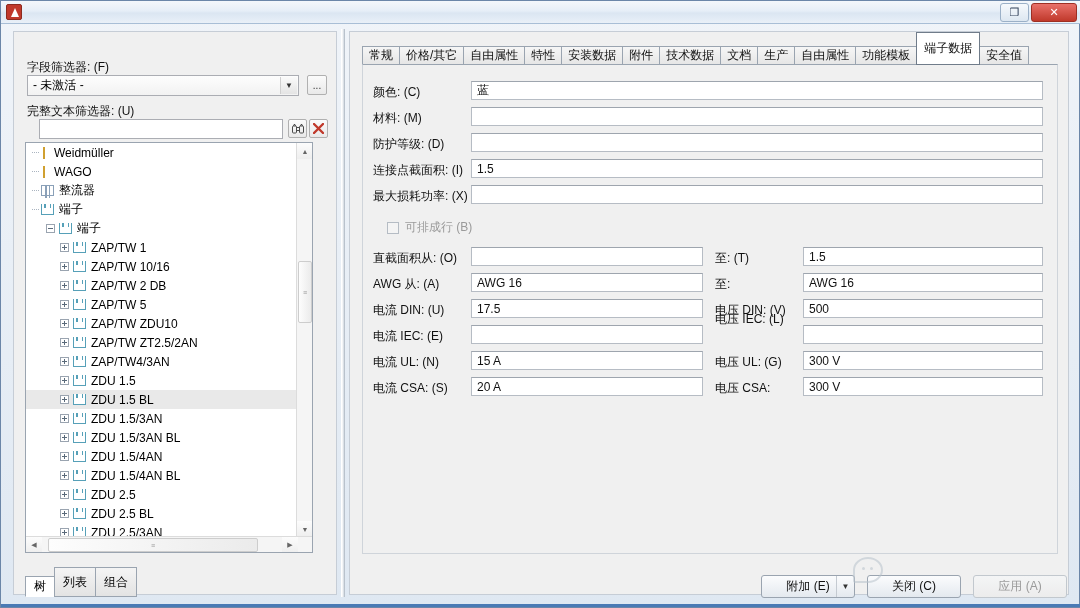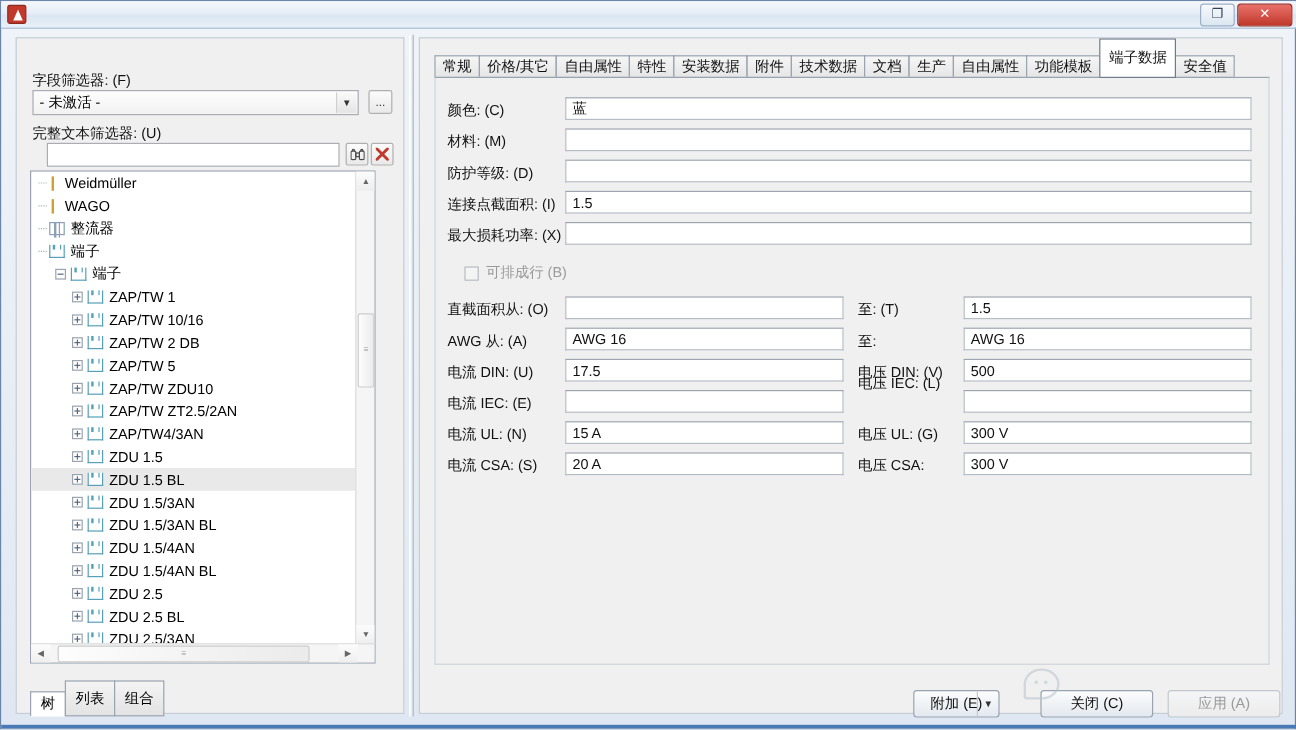--- a/index.html
+++ b/index.html
@@ -697,21 +697,21 @@
           </div>
           <div class="flabel" style="left: 352px; top: 315px;">电压 CSA:</div>
           <div class="finput" style="left: 440px; top: 312px; width: 240px;">
             <span>300 V</span>
           </div>
         </div>
     </div>
   </div>
 
   <div class="btnbar">
-    <div class="btn" style="left:760px; top:6px; width:72px;">
+    <div class="btn" style="left:760px; top:6px; width:94px;">
       <span>附加 (E)</span>
       <span class="btn-split-arrow">▼</span>
     </div>
     <div class="btn" style="left:866px; top:6px; width:94px;">
       <span>关闭 (C)</span>
     </div>
     <div class="btn disabled" style="left:972px; top:6px; width:94px;">
       <span>应用 (A)</span>
     </div>
   </div>

